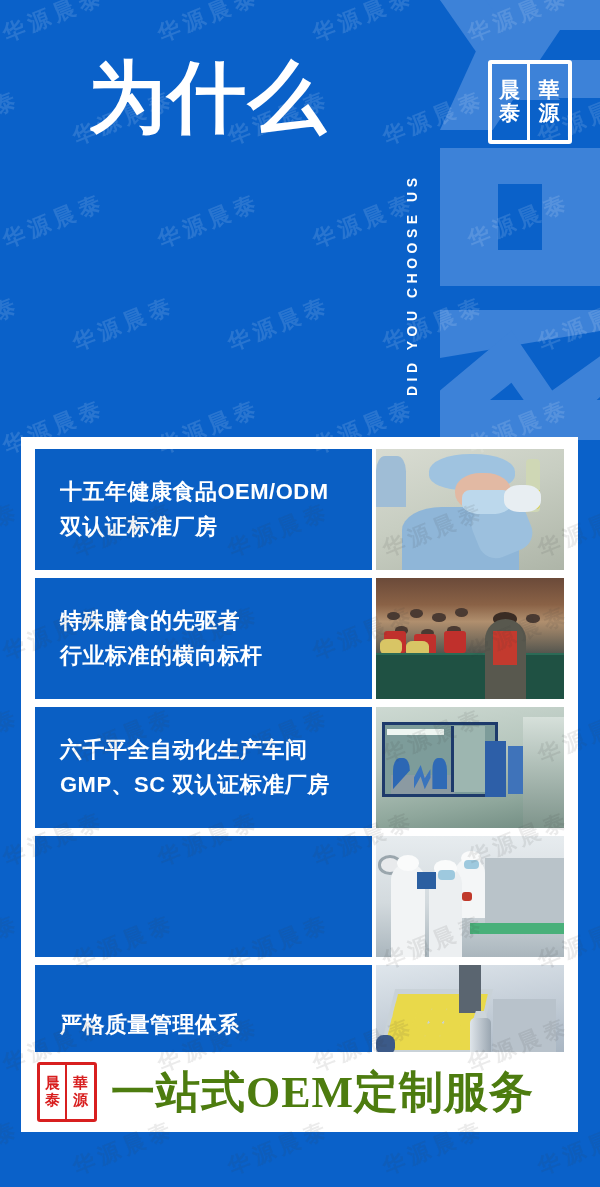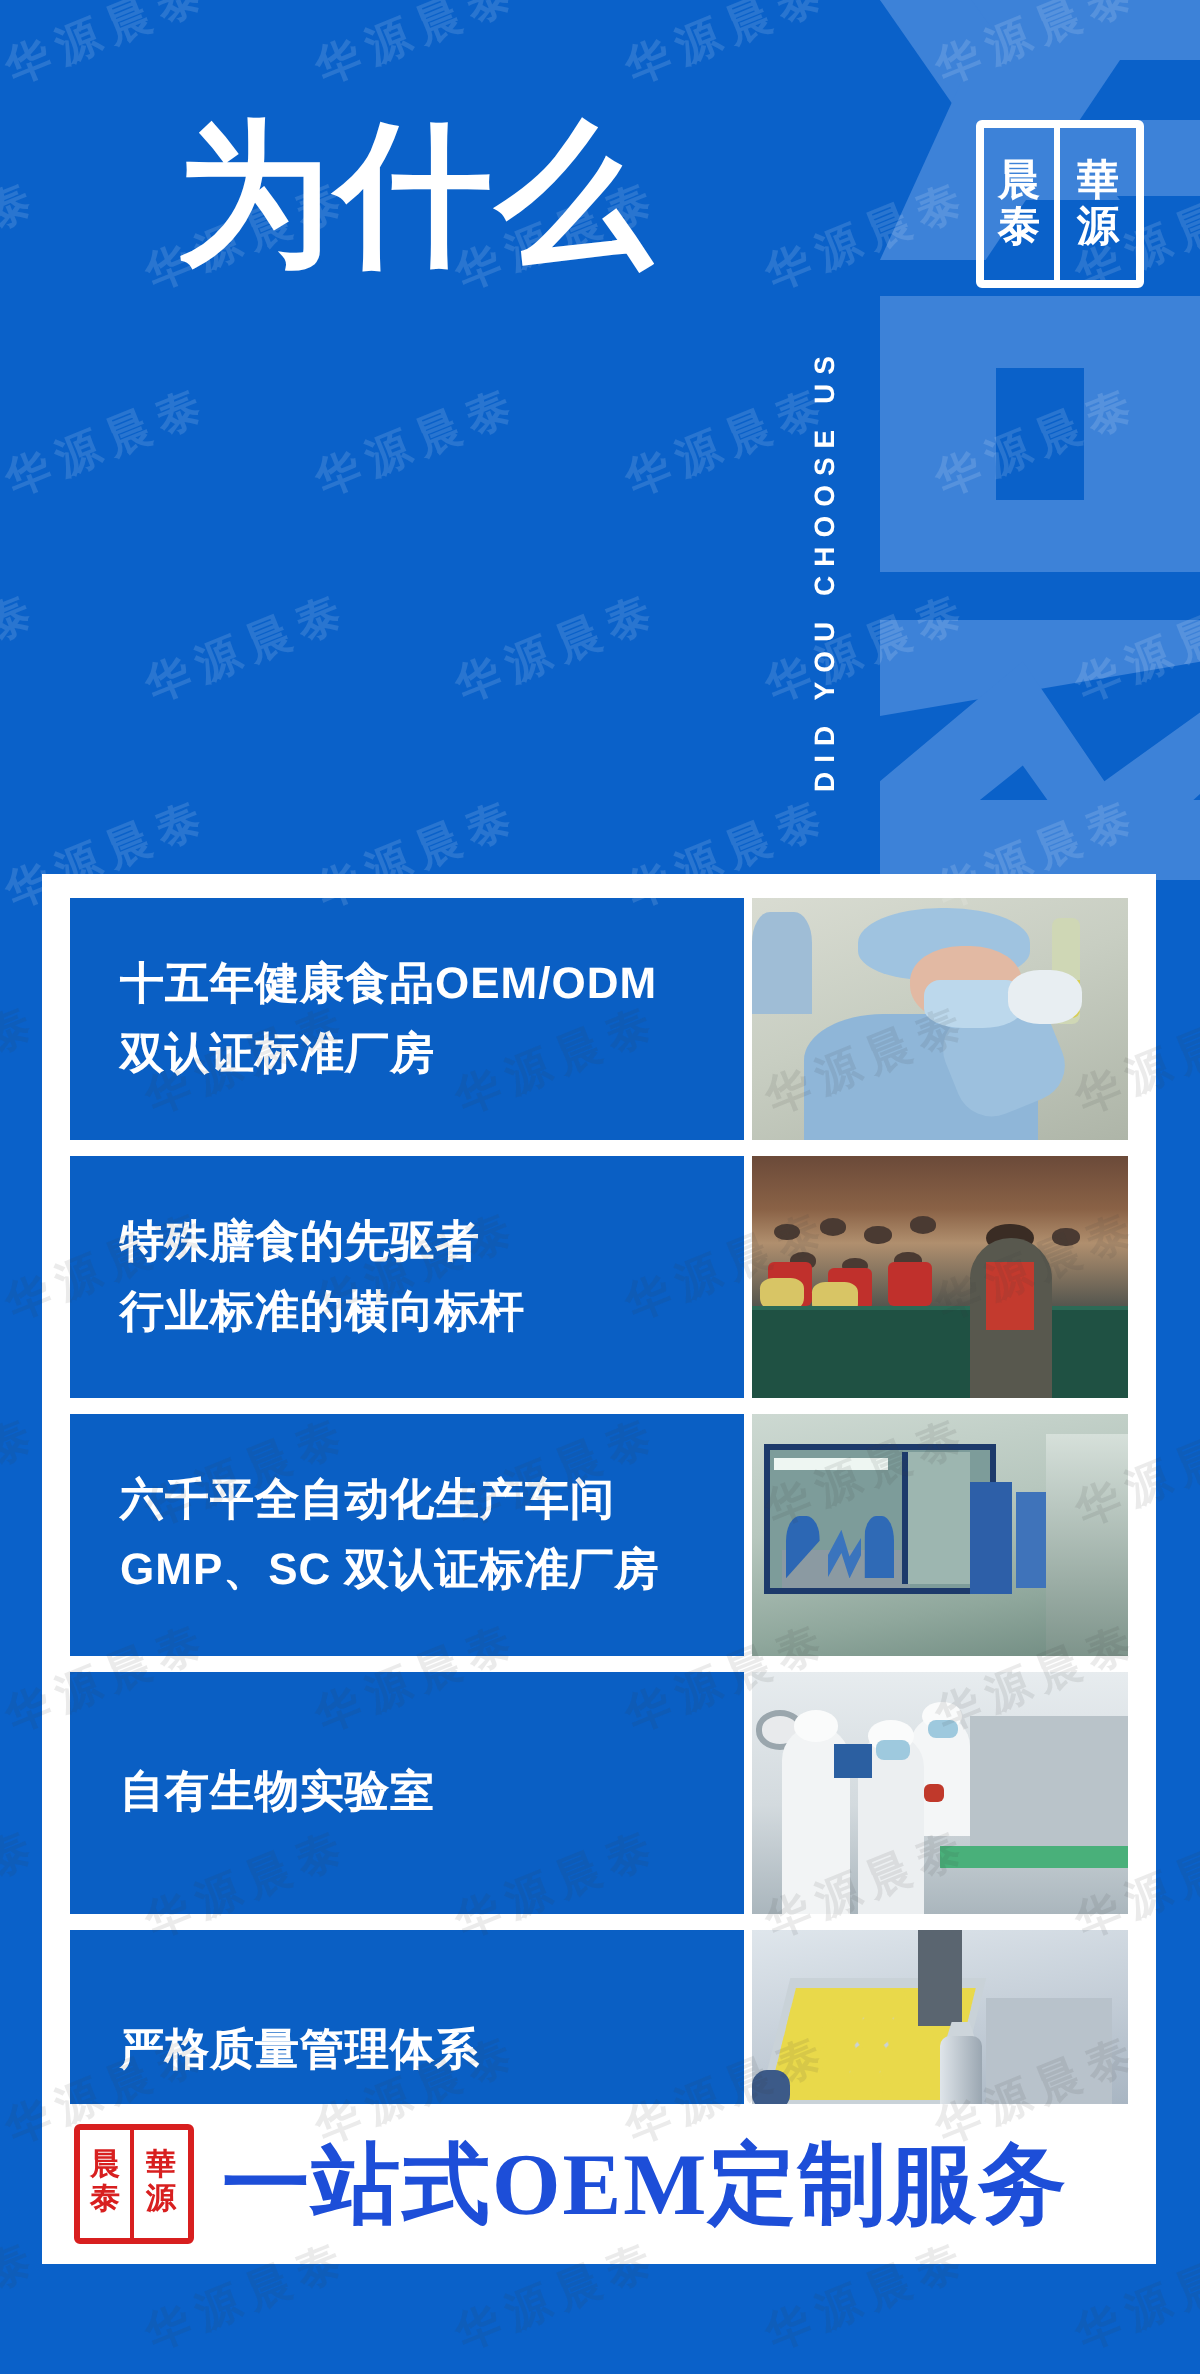--- a/index.html
+++ b/index.html
@@ -199,21 +199,21 @@
 
   
   .banner{
     position:absolute;left:21px;top:1052px;width:557px;height:80px;
     background:#ffffff;z-index:30;display:flex;align-items:center;
   }
   .banner .seal{position:relative;width:60px;height:60px;margin-left:16px;border-width:3px;flex:none;}
   .banner .seal .col.left{border-right-width:2px;}
   .banner .seal .ch{font-size:15px;}
   .banner .bt{
-    margin-left:14px;color:#1d4ed8;
+    margin-left:14px;color:#4d7c0f;
     font-family:"Liberation Serif","DejaVu Serif",serif;
     font-weight:bold;font-size:44px;letter-spacing:1px;white-space:nowrap;
   }
 </style>
 </head>
 <body>
 
 <div class="poster">
 
   <div class="bg-deco">
@@ -317,21 +317,20 @@
               <i class="w3"></i>
             <i class="win2"></i>
               <i class="door"></i>
               <i class="door2"></i>
           </div>
         </div>
       </div>
 
       <div class="card">
         <div class="txt">
-          <span class="l">自有生物实验室</span>
         </div>
         <div class="pic">
           <div class="ph p4">
             <i class="mach"></i>
               <i class="belt"></i>
               <i class="roll"></i>
               <i class="panel"></i>
             <i class="c3"></i>
               <i class="h3"></i>
               <i class="m2"></i>

